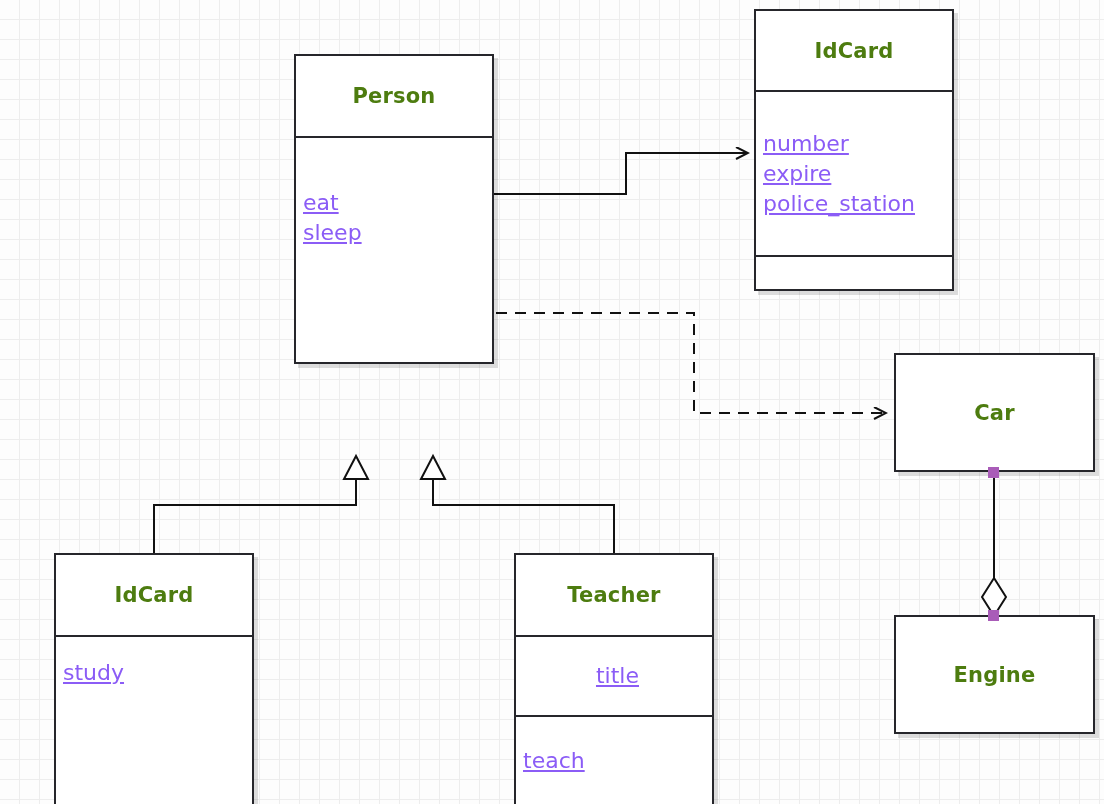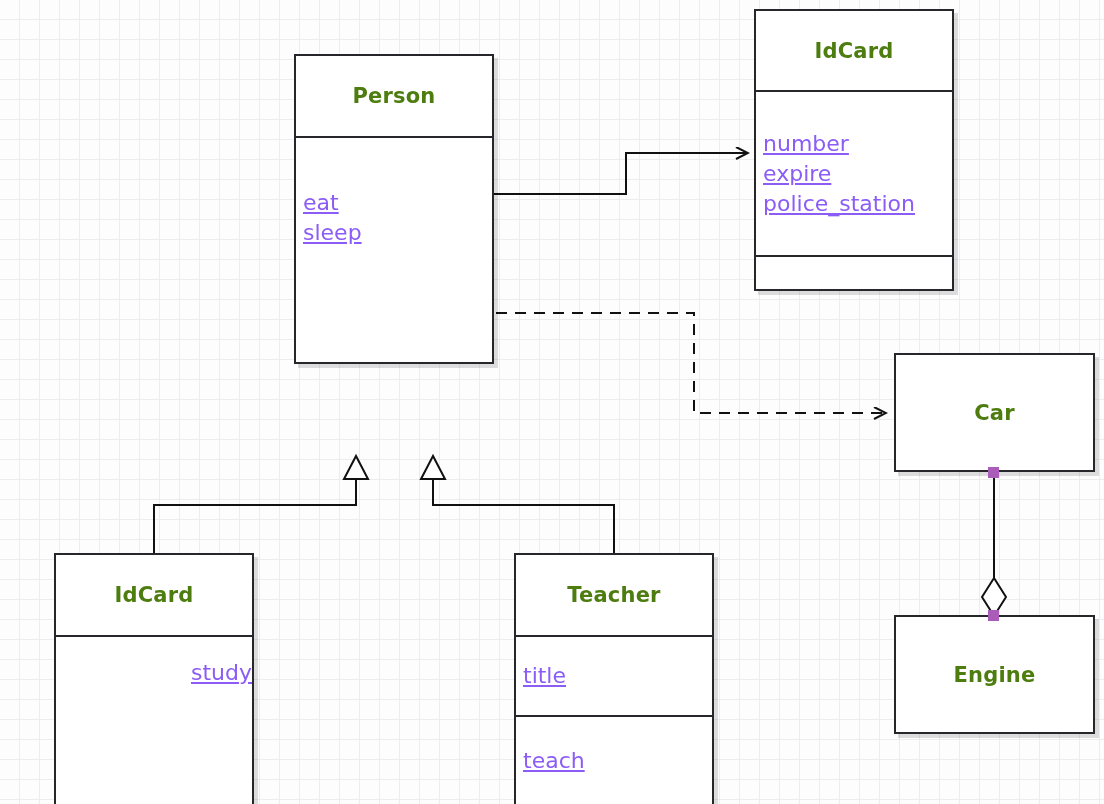--- a/index.html
+++ b/index.html
@@ -153,30 +153,30 @@
   <div class="uml-class" style="left:894px; top:615px; width:201px; height:119px;">
     <div class="compartment cls-title" style="height:115px;">
       <span>Engine</span>
     </div>
   </div>
 
   <div class="uml-class" style="left:54px; top:553px; width:200px; height:253px;">
     <div class="compartment cls-title" style="height:80px;">
       <span>IdCard</span>
     </div>
-    <div class="compartment cls-members single" style="height:73px;text-align:right;">
+    <div class="compartment cls-members single" style="height:73px;">
       <div class="member">study</div>
     </div>
   </div>
 
   <div class="uml-class" style="left:514px; top:553px; width:200px; height:253px;">
     <div class="compartment cls-title" style="height:80px;">
       <span>Teacher</span>
     </div>
-    <div class="compartment cls-members single" style="height:80px;">
+    <div class="compartment cls-members single" style="height:80px;text-align:center;">
       <div class="member">title</div>
     </div>
     <div class="compartment cls-members single" style="height:89px;">
       <div class="member">teach</div>
     </div>
   </div>
 
 </div>
 
 </body></html>

